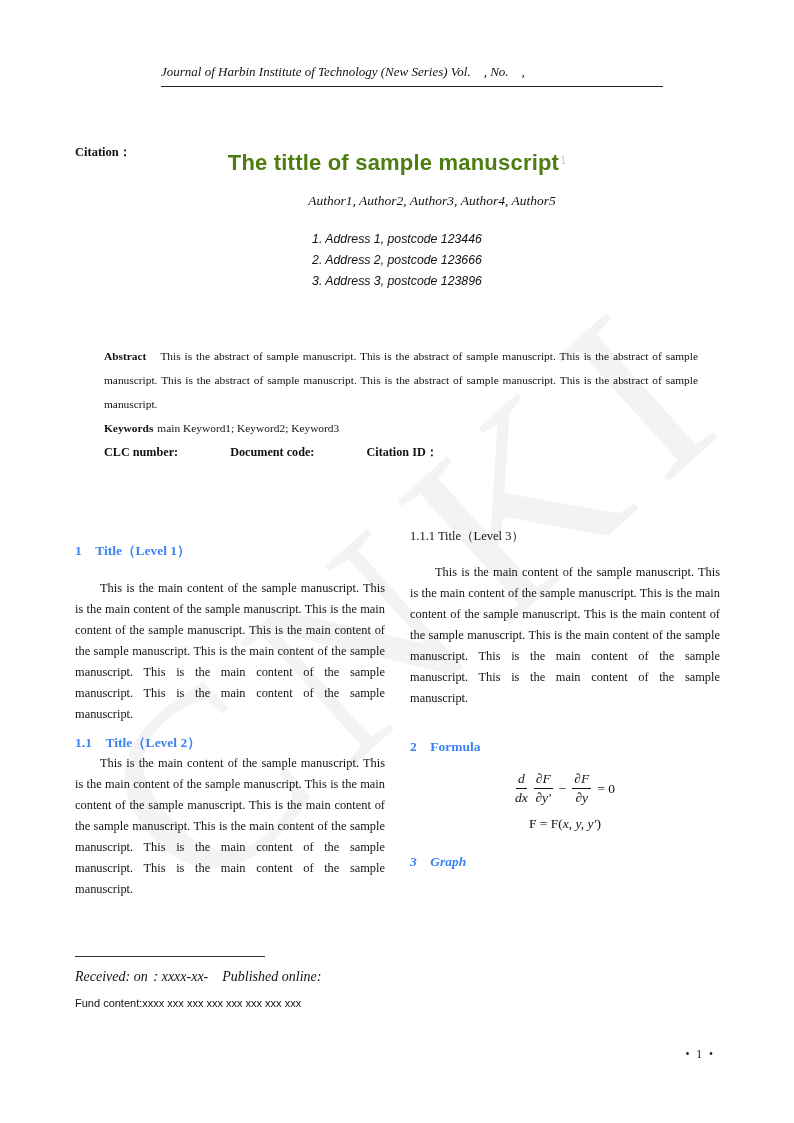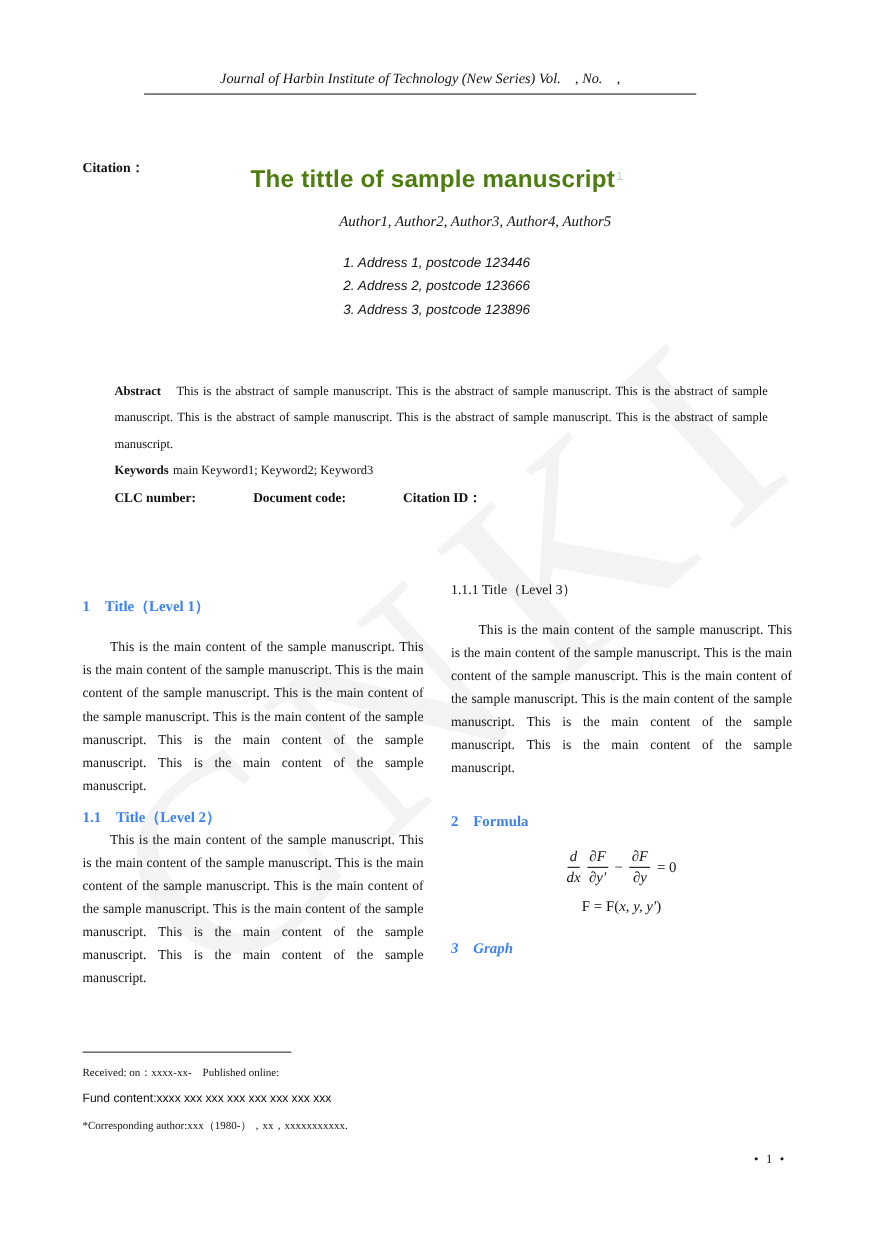--- a/index.html
+++ b/index.html
@@ -15,21 +15,21 @@
   .watermark {
     top:595px; left:415px;
     transform:translate(-50%,-50%) rotate(-42deg);
     font-family:"Liberation Serif","DejaVu Serif",serif;
     font-size:255px; letter-spacing:28px; white-space:nowrap;
     color:rgba(40,40,60,0.055); font-weight:400;
   }
 
   
   .header-rule {
-    top:62px; left:131px; width:502px; text-align:center;
+    top:62px; left:161px; width:502px; 
     border-bottom:1.3px solid #222; padding-bottom:5px;
   }
   .header-text { font-style:italic; font-size:13px; color:#111; }
 
   .citation { top:112px; left:75px; font-weight:bold; font-size:12.5px;margin-top:32px; }
 
   .title-line { top:150px; left:0; width:100%; text-align:center; }
   .title-text {
     font-family:"Liberation Sans","DejaVu Sans",sans-serif;
     font-weight:bold; font-size:22px; letter-spacing:0.2px; color:#4d7c0f;
@@ -82,21 +82,21 @@
   .frac .num { border-bottom:1.1px solid #111; padding:0 2px 1px; }
   .frac .den { padding-top:1px; }
   .op { font-style:normal; }
   .f-line2 { margin-top:10px; font-size:13.5px; }
   .f-line2 .vars { font-style:italic; }
 
   
   .footnotes { top:956px; left:75px; width:430px; }
   .fn-rule { width:190px; border-top:1.2px solid #333; margin-bottom:11px; }
   .fn { margin-bottom:11px; }
-  .fn-serif { font-size:10px; }
+  .fn-serif { font-size:14px;font-style:italic; }
   .fn-sans { font-family:"Liberation Sans","DejaVu Sans",sans-serif; font-size:11px; }
 
   .pagenum { top:1048px; right:79px; font-size:11.5px; letter-spacing:2px; }
 </style>
 </head>
 <body>
 
 <div class="page">
 
   <div class="watermark">CNKI</div>
@@ -159,18 +159,17 @@
       </div>
     </div>
 
     <div class="h-bold mt-graph-h">3　Graph</div>
   </div>
 
   <div class="footnotes">
     <div class="fn-rule"></div>
     <div class="fn fn-serif">Received: on：xxxx-xx-　Published online:</div>
     <div class="fn fn-sans">Fund content:xxxx xxx xxx xxx xxx xxx xxx xxx</div>
-    <div class="fn fn-serif">*Corresponding author:xxx（1980-），xx，xxxxxxxxxxx.</div>
   </div>
 
   <div class="pagenum">• 1 •</div>
 
 </div>
 
 </body></html>

